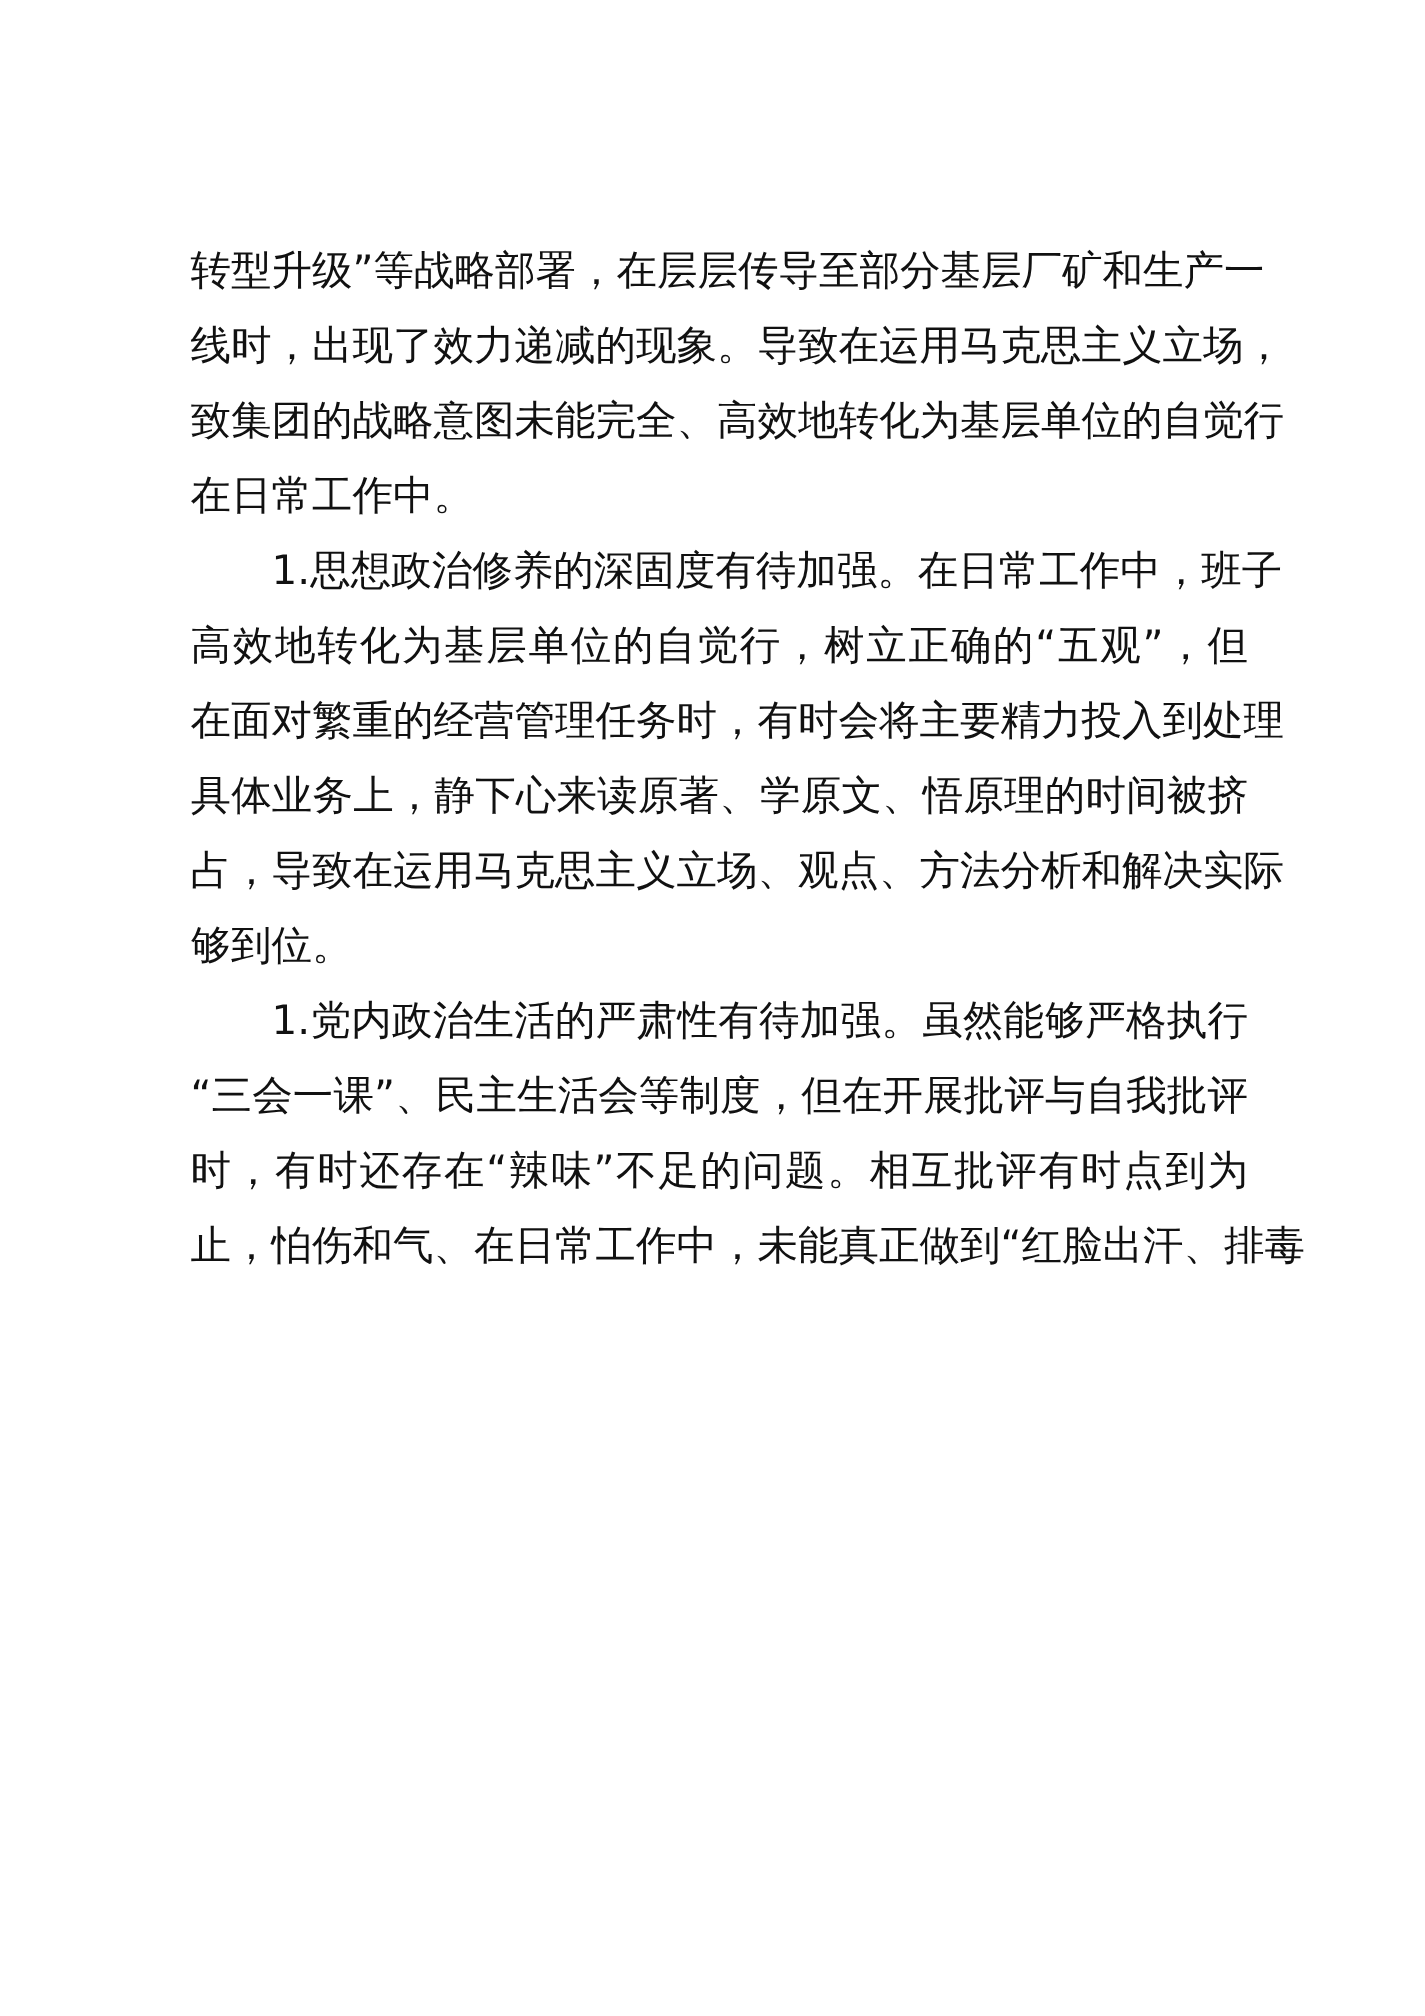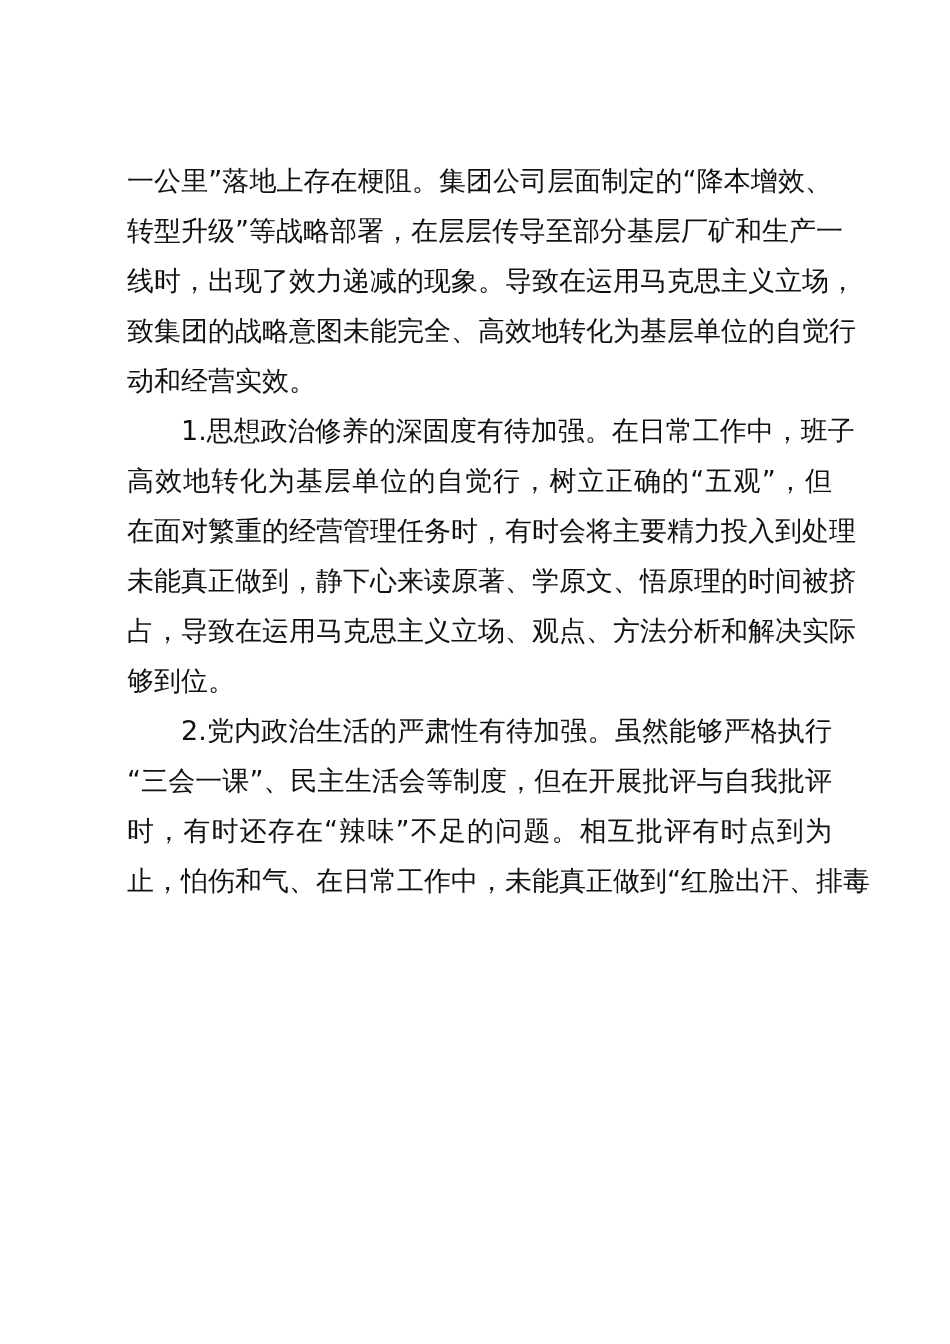--- a/index.html
+++ b/index.html
@@ -14,33 +14,32 @@
     text-align: justify; text-align-last: justify; letter-spacing: 0;
   }
   .line.last { text-align-last: left; }
   .line.indent { padding-left: 54px; }
 </style>
 </head>
 <body>
 
 <div class="page">
   <div>
-    <div class="line">一公里”落地上存在梗阻。集团公司层面制定的“降本增效、</div>
     <div class="line">转型升级”等战略部署，在层层传导至部分基层厂矿和生产一</div>
     <div class="line">线时，出现了效力递减的现象。导致在运用马克思主义立场，</div>
     <div class="line">致集团的战略意图未能完全、高效地转化为基层单位的自觉行</div>
-    <div class="line last">动和经营实效。</div>
+    <div class="line last">在日常工作中。</div>
   </div>
   <div>
     <div class="line indent">1.思想政治修养的深固度有待加强。在日常工作中，班子</div>
     <div class="line">高效地转化为基层单位的自觉行，树立正确的“五观”，但</div>
     <div class="line">在面对繁重的经营管理任务时，有时会将主要精力投入到处理</div>
-    <div class="line">未能真正做到，静下心来读原著、学原文、悟原理的时间被挤</div>
+    <div class="line">具体业务上，静下心来读原著、学原文、悟原理的时间被挤</div>
     <div class="line">占，导致在运用马克思主义立场、观点、方法分析和解决实际</div>
     <div class="line last">够到位。</div>
   </div>
   <div>
-    <div class="line indent">2.党内政治生活的严肃性有待加强。虽然能够严格执行</div>
+    <div class="line indent">1.党内政治生活的严肃性有待加强。虽然能够严格执行</div>
     <div class="line">“三会一课”、民主生活会等制度，但在开展批评与自我批评</div>
     <div class="line">时，有时还存在“辣味”不足的问题。相互批评有时点到为</div>
     <div class="line">止，怕伤和气、在日常工作中，未能真正做到“红脸出汗、排毒</div>
   </div>
 </div>
 
 </body></html>

